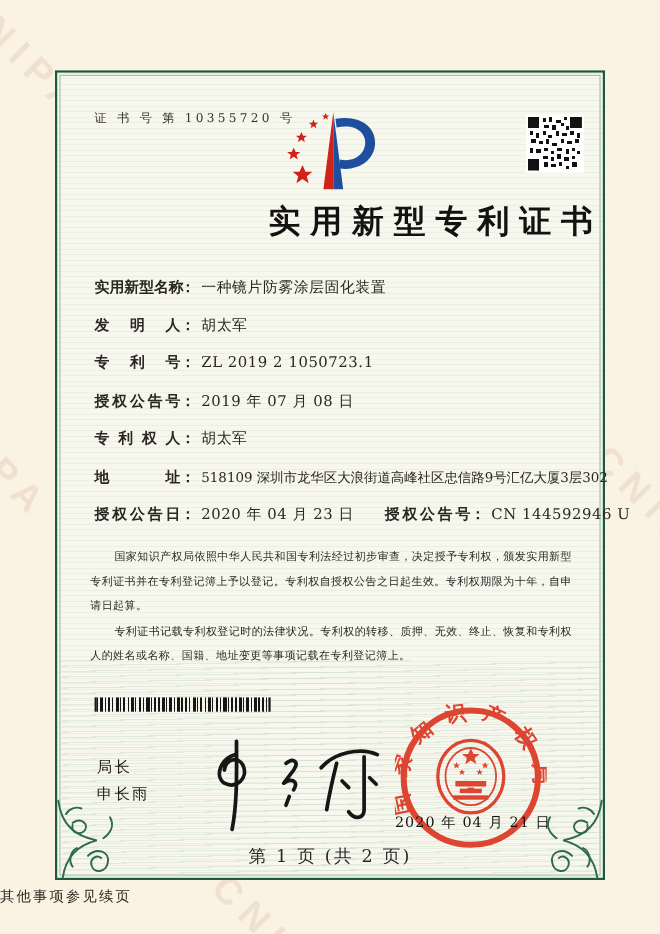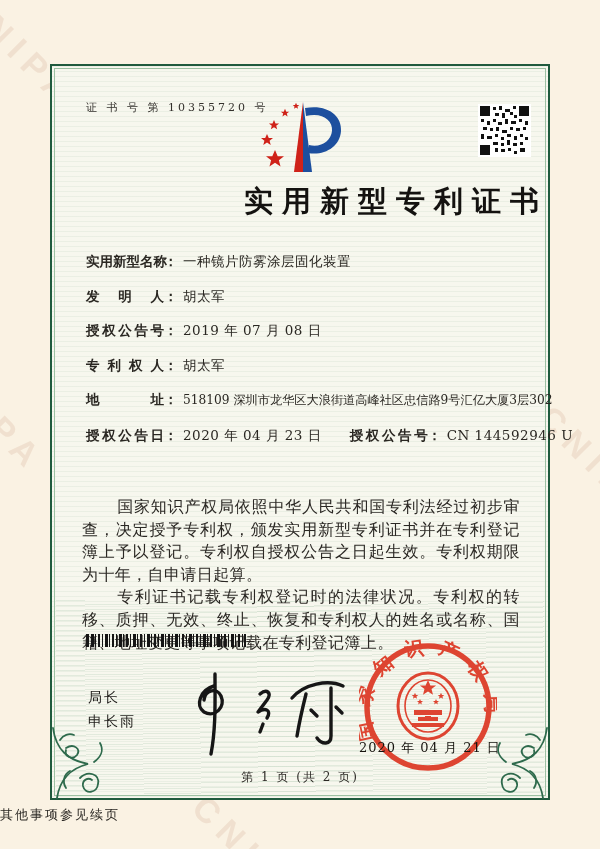--- a/index.html
+++ b/index.html
@@ -65,21 +65,21 @@
     text-align:justify;text-align-last:justify;
     font-weight:600;color:#2a2722;
   }
   .fcolon{display:inline-block;width:14px;font-weight:600;}
   .fvalue{margin-left:5px;letter-spacing:.5px;}
   .fvalue.addr{font-size:12.2px;letter-spacing:0;}
   .grant-right{display:inline-block;margin-left:28px;}
   
   .law{
     position:absolute;left:30px;right:28px;top:430px;
-    font-size:16px;line-height:22.6px;color:#2b2824;
+    font-size:10px;line-height:22.6px;color:#2b2824;
     letter-spacing:.4px;text-align:justify;
   }
   .law p{margin:0;text-indent:2.2em;}
   
   .barcode{
     position:absolute;left:34px;top:568px;width:156px;height:13px;
     border-left:2px solid #151515;border-right:2px solid #151515;
     background:repeating-linear-gradient(90deg,
       #151515 0 1px, rgba(0,0,0,0) 1px 3px,
       #151515 3px 6px, rgba(0,0,0,0) 6px 7px,
@@ -93,21 +93,21 @@
   }
   .signature{position:absolute;left:128px;top:604px;}
   .seal{position:absolute;left:307px;top:572px;}
   .seal-date{
     position:absolute;left:307px;width:138px;top:673px;
     text-align:left;font-size:13px;color:#17140f;letter-spacing:1px;
     white-space:nowrap;
   }
   .page-info{
     position:absolute;left:0;right:0;top:703px;
-    text-align:center;font-size:12px;color:#2b2824;letter-spacing:2px;
+    text-align:center;font-size:16px;color:#2b2824;letter-spacing:2px;
   }
   .flourish{position:absolute;bottom:-2px;}
   .flourish.left{left:-2px;transform:scaleX(-1);}
   .flourish.right{right:-2px;}
   
   .footer-note{
     position:absolute;left:0;right:0;top:806px;
     font-size:13px;color:#2b2824;letter-spacing:2px;
     z-index:1;
   }
@@ -200,20 +200,23 @@
   <div class="title">实用新型专利证书</div>
 
   <div class="fields">
     <div class="frow">
       <span class="flabel">实用新型名称</span><span class="fcolon">：</span><span class="fvalue">一种镜片防雾涂层固化装置</span>
     </div>
     <div class="frow">
       <span class="flabel">发明人</span><span class="fcolon">：</span><span class="fvalue">胡太军</span>
     </div>
     <div class="frow">
+      <span class="flabel">专利号</span><span class="fcolon">：</span><span class="fvalue">ZL 2019 2 1050723.1</span>
+    </div>
+    <div class="frow">
       <span class="flabel">授权公告号</span><span class="fcolon">：</span><span class="fvalue">2019 年 07 月 08 日</span>
     </div>
     <div class="frow">
       <span class="flabel">专利权人</span><span class="fcolon">：</span><span class="fvalue">胡太军</span>
     </div>
     <div class="frow">
       <span class="flabel">地址</span><span class="fcolon">：</span><span class="fvalue addr">518109 深圳市龙华区大浪街道高峰社区忠信路9号汇亿大厦3层302</span>
     </div>
     <div class="frow">
       <span class="flabel">授权公告日</span><span class="fcolon">：</span><span class="fvalue">2020 年 04 月 23 日</span><span class="grant-right"><span class="flabel">授权公告号</span><span class="fcolon">：</span><span class="fvalue">CN 144592946 U</span></span>

